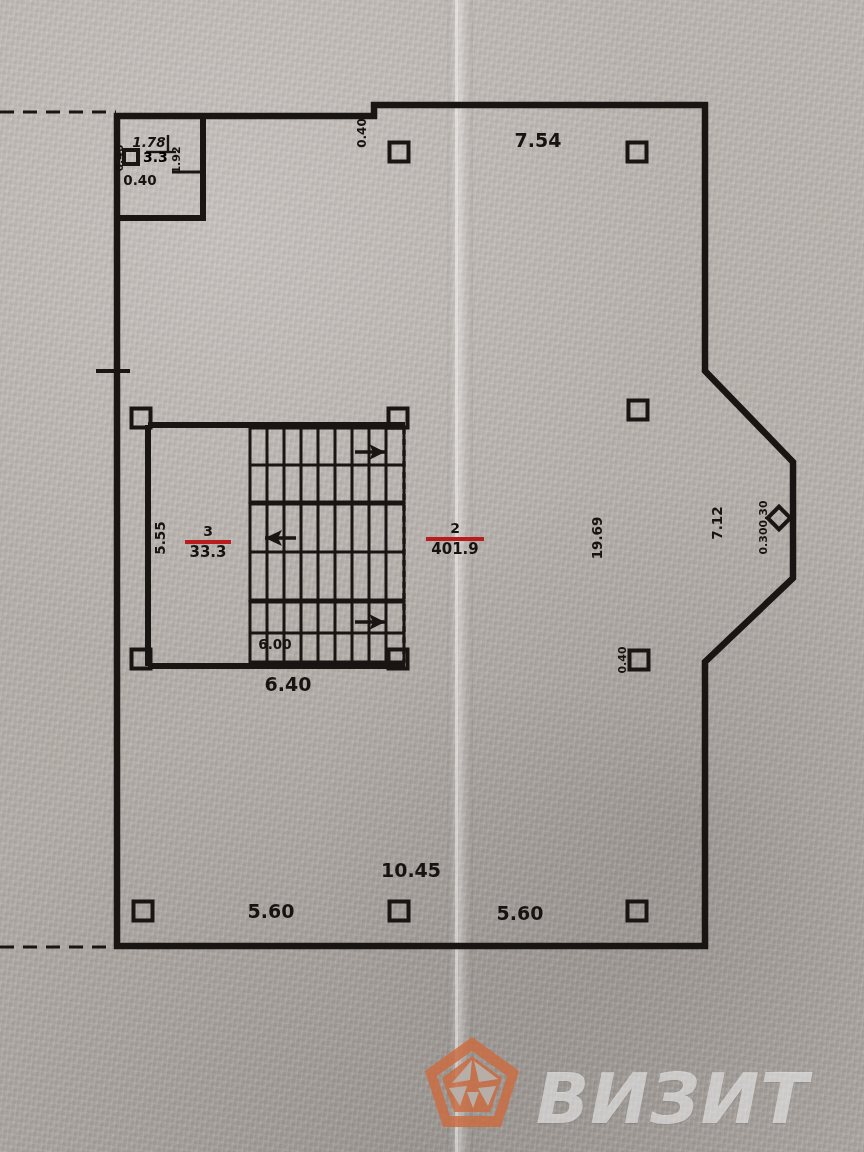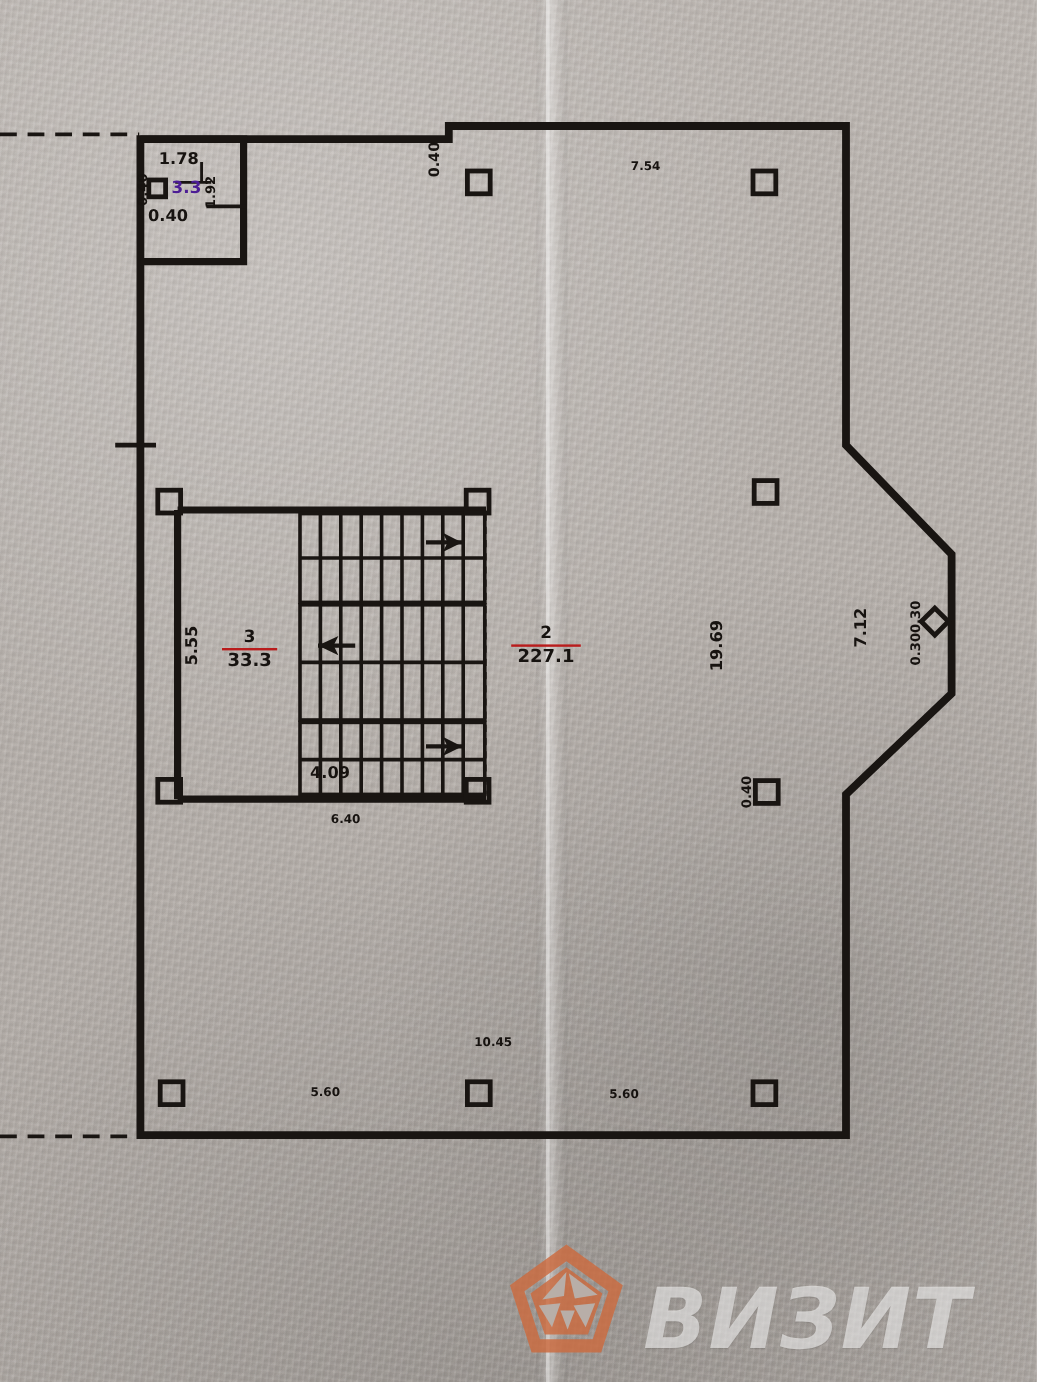--- a/index.html
+++ b/index.html
@@ -92,50 +92,50 @@
   }
   .dim-label {
     position: absolute;
     font-family: "DejaVu Sans", sans-serif;
     font-weight: 700;
     color: #171310;
     white-space: nowrap;
     line-height: 1;
   }
   .rot90 { transform: rotate(-90deg); transform-origin: center center; }
-  .sz-lg { font-size: 10px; }
+  .sz-lg { font-size: 19px; }
   .sz-md { font-size: 13.5px; }
   .sz-sm { font-size: 12px; }
   .sz-xs { font-size: 11px; }
   .room-tag {
     position: absolute;
     font-family: "DejaVu Sans", sans-serif;
     font-weight: 700;
     color: #171310;
     text-align: center;
     line-height: 1.05;
     white-space: nowrap;
   }
   .room-tag .num {
     display: block;
     font-size: 14px;
     padding-bottom: 1px;
   }
   .room-tag .area {
     display: block;
     font-size: 15px;
-    border-top: 2px solid #b91c1c;
+    border-top: 4px solid #b91c1c;
     padding-top: 1px;
   }
   .tiny-tag {
     position: absolute;
     font-family: "DejaVu Sans", sans-serif;
     font-weight: 700;
     font-size: 14px;
-    color: #4c1d95;
+    color: #000000;
     line-height: 1;
     white-space: nowrap;
   }
 </style>
 </head>
 <body>
 
 <div id="sheet">
 
   <div id="paper-texture"></div>
@@ -231,45 +231,45 @@
         <rect x="133.5" y="901.5" width="19" height="19" fill="none" stroke="#191512" stroke-width="4"></rect>
         <rect x="389.5" y="901.5" width="19" height="19" fill="none" stroke="#191512" stroke-width="4"></rect>
         <rect x="627.5" y="901.5" width="19" height="19" fill="none" stroke="#191512" stroke-width="4"></rect>
       </g>
 
   </svg>
 
   <div id="dim-layer">
       <div class="dim-label sz-sm rot90" style="left: 362px; top: 133px; transform: translate(-50%, -50%) rotate(-90deg);">0.40</div>
       <div class="dim-label sz-lg" style="left: 538px; top: 140px; transform: translate(-50%, -50%);">7.54</div>
-      <div class="dim-label sz-md" style="left: 149px; top: 133px; transform: translate(-50%, -50%);">1.78</div>
+      <div class="dim-label sz-md" style="left: 149px; top: 143px; transform: translate(-50%, -50%); font-style: italic;">1.78</div>
       <div class="dim-label sz-xs rot90" style="left: 119px; top: 158px; transform: translate(-50%, -50%) rotate(-90deg);">0.40</div>
       <div class="dim-label sz-xs rot90" style="left: 176px; top: 160px; transform: translate(-50%, -50%) rotate(-90deg);">1.92</div>
       <div class="dim-label sz-md" style="left: 140px; top: 181px; transform: translate(-50%, -50%);">0.40</div>
       <div class="dim-label sz-md rot90" style="left: 161px; top: 538px; transform: translate(-50%, -50%) rotate(-90deg);">5.55</div>
-      <div class="dim-label sz-md" style="left: 275px; top: 645px; transform: translate(-50%, -50%);">4.09</div>
+      <div class="dim-label sz-md" style="left: 275px; top: 645px; transform: translate(-50%, -50%);">6.00</div>
       <div class="dim-label sz-lg" style="left: 288px; top: 684px; transform: translate(-50%, -50%);">6.40</div>
       <div class="dim-label sz-md rot90" style="left: 598px; top: 538px; transform: translate(-50%, -50%) rotate(-90deg);">19.69</div>
       <div class="dim-label sz-md rot90" style="left: 718px; top: 523px; transform: translate(-50%, -50%) rotate(-90deg);">7.12</div>
       <div class="dim-label sz-xs rot90" style="left: 763px; top: 514px; transform: translate(-50%, -50%) rotate(-90deg);">0.30</div>
       <div class="dim-label sz-xs rot90" style="left: 763px; top: 541px; transform: translate(-50%, -50%) rotate(-90deg);">0.30</div>
       <div class="dim-label sz-xs rot90" style="left: 622px; top: 660px; transform: translate(-50%, -50%) rotate(-90deg);">0.40</div>
       <div class="dim-label sz-lg" style="left: 271px; top: 911px; transform: translate(-50%, -50%);">5.60</div>
       <div class="dim-label sz-lg" style="left: 411px; top: 870px; transform: translate(-50%, -50%);">10.45</div>
       <div class="dim-label sz-lg" style="left: 520px; top: 913px; transform: translate(-50%, -50%);">5.60</div>
     </div>
 
   <div class="room-tag" style="left:185px; top:524px; width:46px;">
     <span class="num">3</span>
     <span class="area">33.3</span>
   </div>
 
   <div class="room-tag" style="left:426px; top:521px; width:58px;">
     <span class="num">2</span>
-    <span class="area">227.1</span>
+    <span class="area">401.9</span>
   </div>
 
   <div class="tiny-tag" style="left:143px; top:150px;">3.3</div>
 
   <div id="watermark">
     <svg id="wm-mark" viewBox="0 0 100 100">
       <g fill="#cc6b3f" opacity="0.82">
         <path d="M50 3 L97 37 L79 93 L21 93 L3 37 Z
                  M50 17 L85 42 L72 82 L28 82 L15 42 Z" fill-rule="evenodd"></path>
         <path d="M50 22 L80 44 L68 78 L32 78 L20 44 Z"></path>

